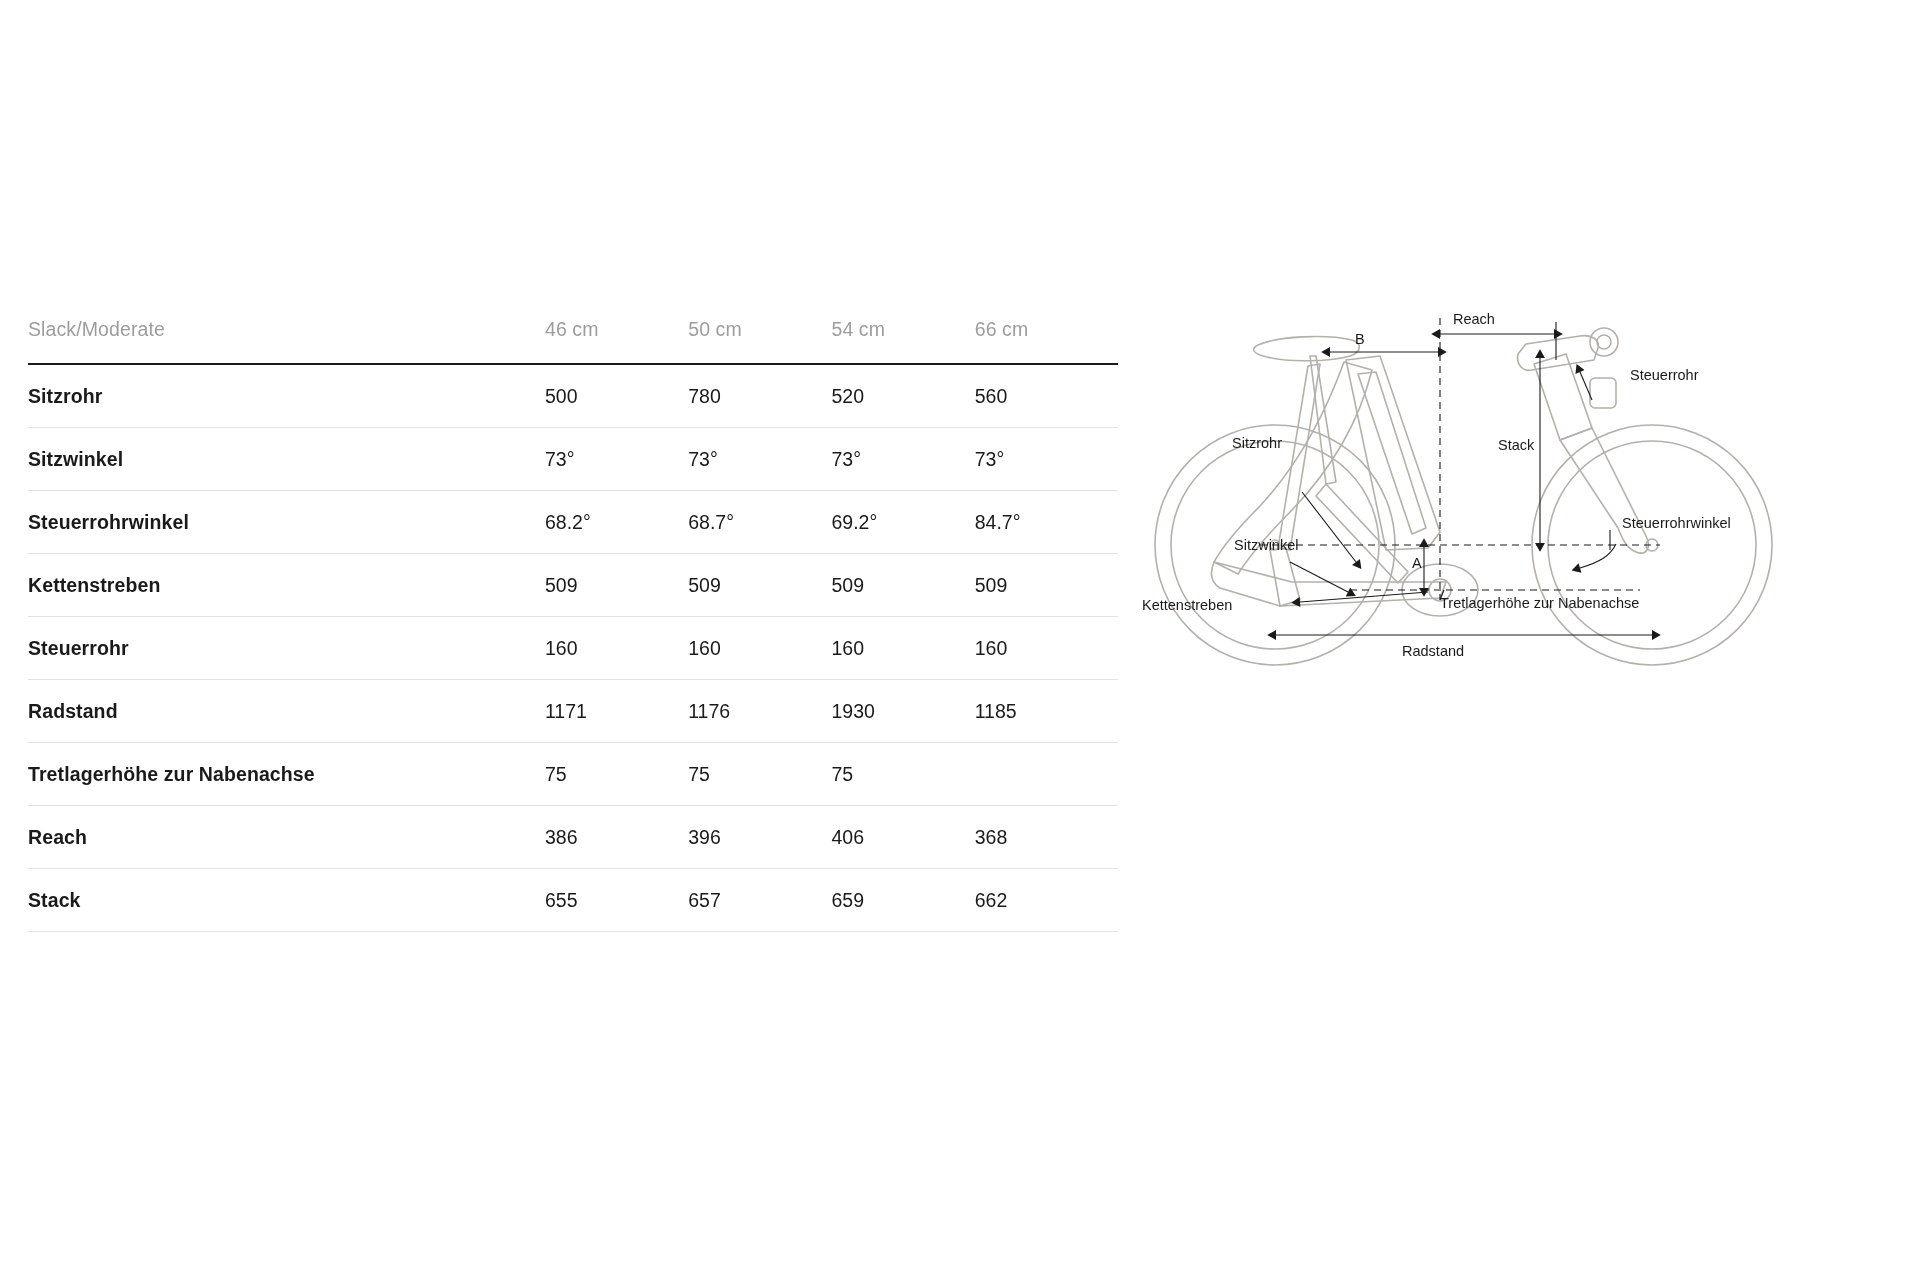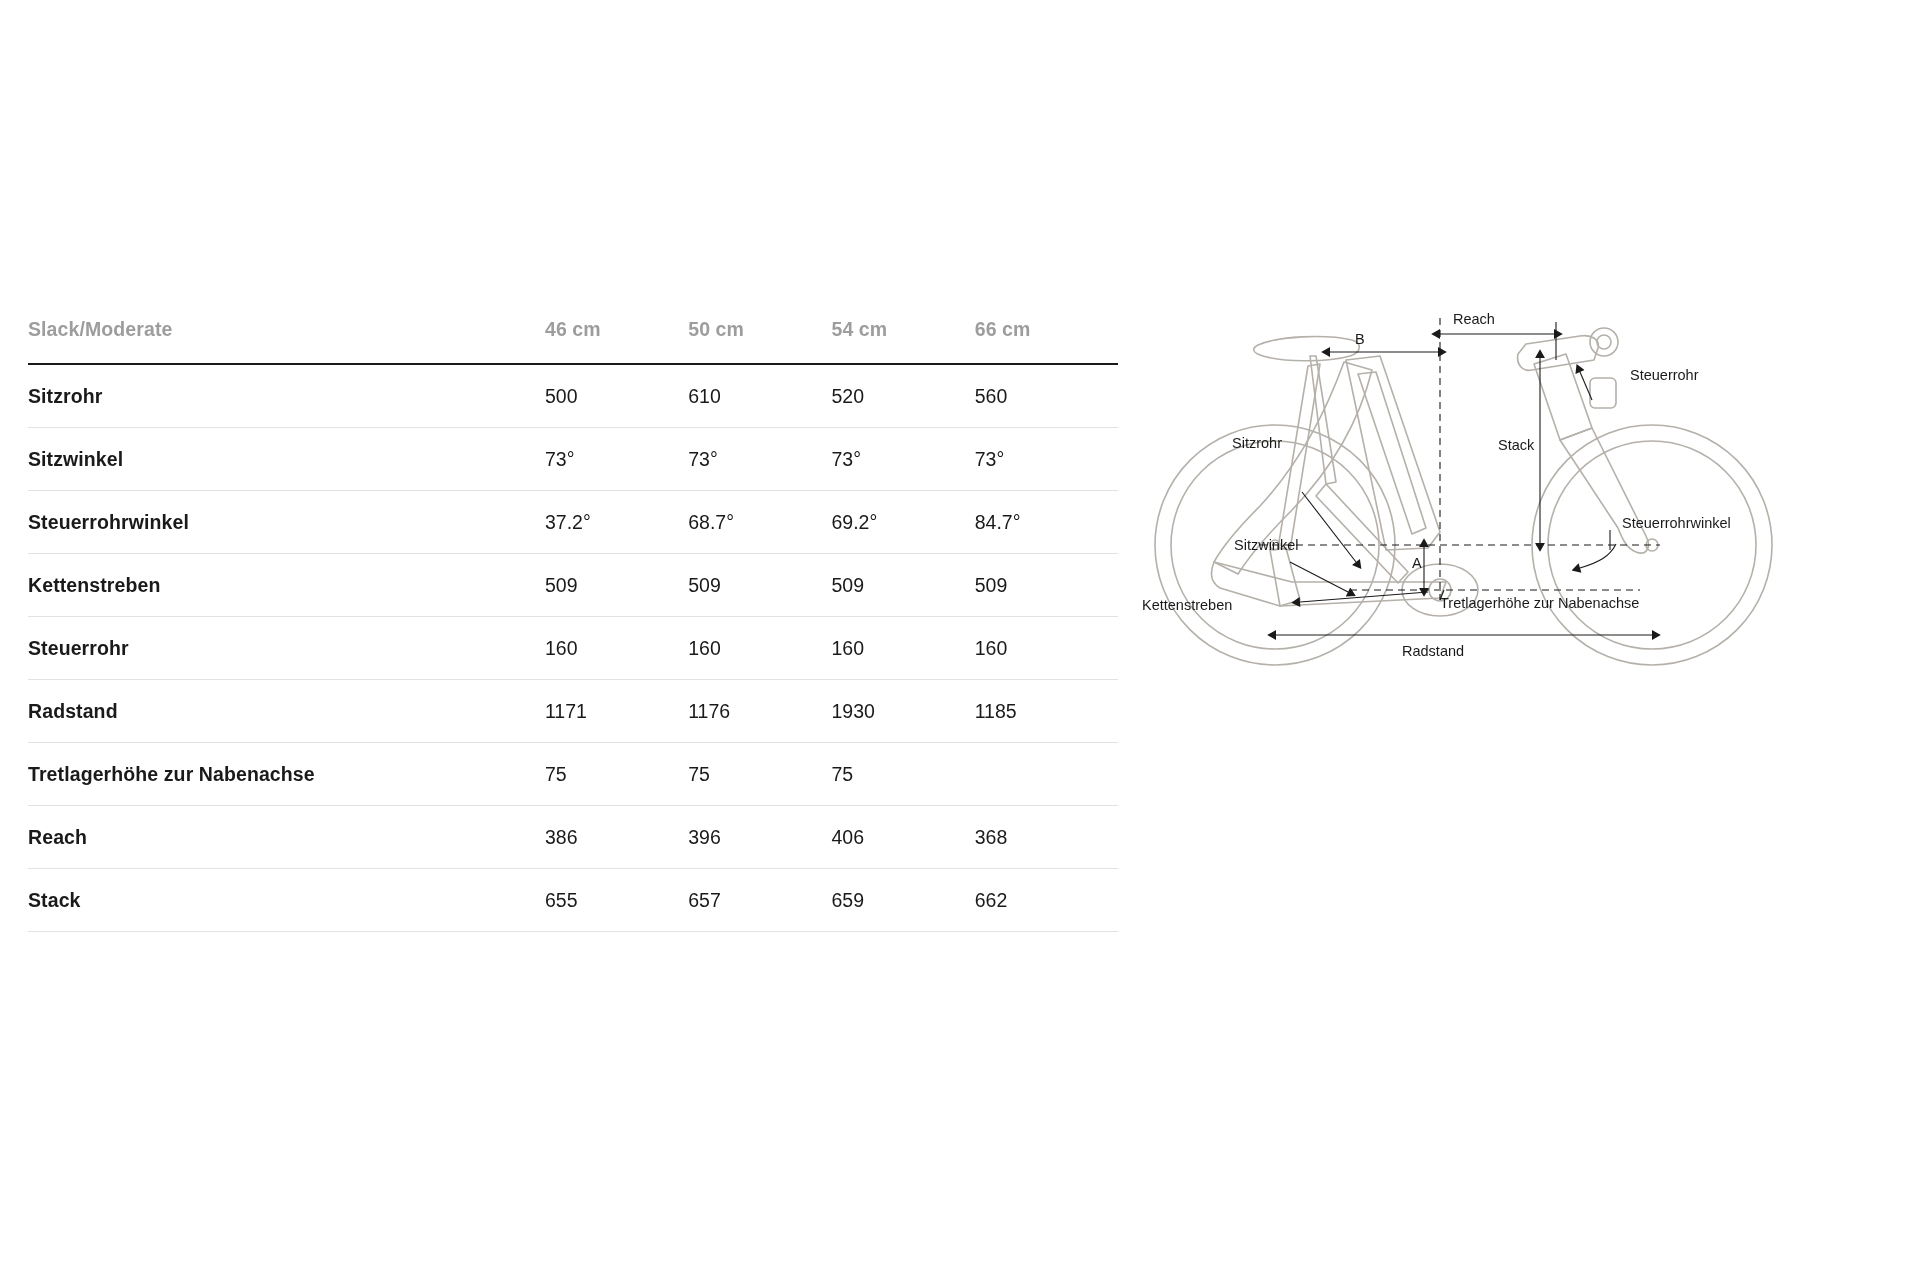--- a/index.html
+++ b/index.html
@@ -29,21 +29,21 @@
   }
   table.geo {
     border-collapse: collapse;
     width: 1090px;
     table-layout: fixed;
   }
   table.geo col.label { width: 516px; }
   table.geo col.sz    { width: 143px; }
 
   table.geo thead th {
-    font-weight: bold;
+    font-weight: normal;
     font-size: 19.5px;
     color: #9d9d9d;
     text-align: left;
     padding: 0 0 22px 0;
     vertical-align: bottom;
     letter-spacing: 0.1px;
   }
   table.geo thead tr {
     border-bottom: 2px solid #1a1a1a;
   }
@@ -99,34 +99,34 @@
           <th>46 cm</th>
           <th>50 cm</th>
           <th>54 cm</th>
           <th>66 cm</th>
         </tr>
       </thead>
       <tbody>
         <tr>
           <td class="label">Sitzrohr</td>
           <td>500</td>
-          <td>610</td>
+          <td>780</td>
           <td>520</td>
           <td>560</td>
         </tr>
         <tr>
           <td class="label">Sitzwinkel</td>
           <td>73°</td>
           <td>73°</td>
           <td>73°</td>
           <td>73°</td>
         </tr>
         <tr>
           <td class="label">Steuerrohrwinkel</td>
-          <td>37.2°</td>
+          <td>68.2°</td>
           <td>68.7°</td>
           <td>69.2°</td>
           <td>84.7°</td>
         </tr>
         <tr>
           <td class="label">Kettenstreben</td>
           <td>509</td>
           <td>509</td>
           <td>509</td>
           <td>509</td>

